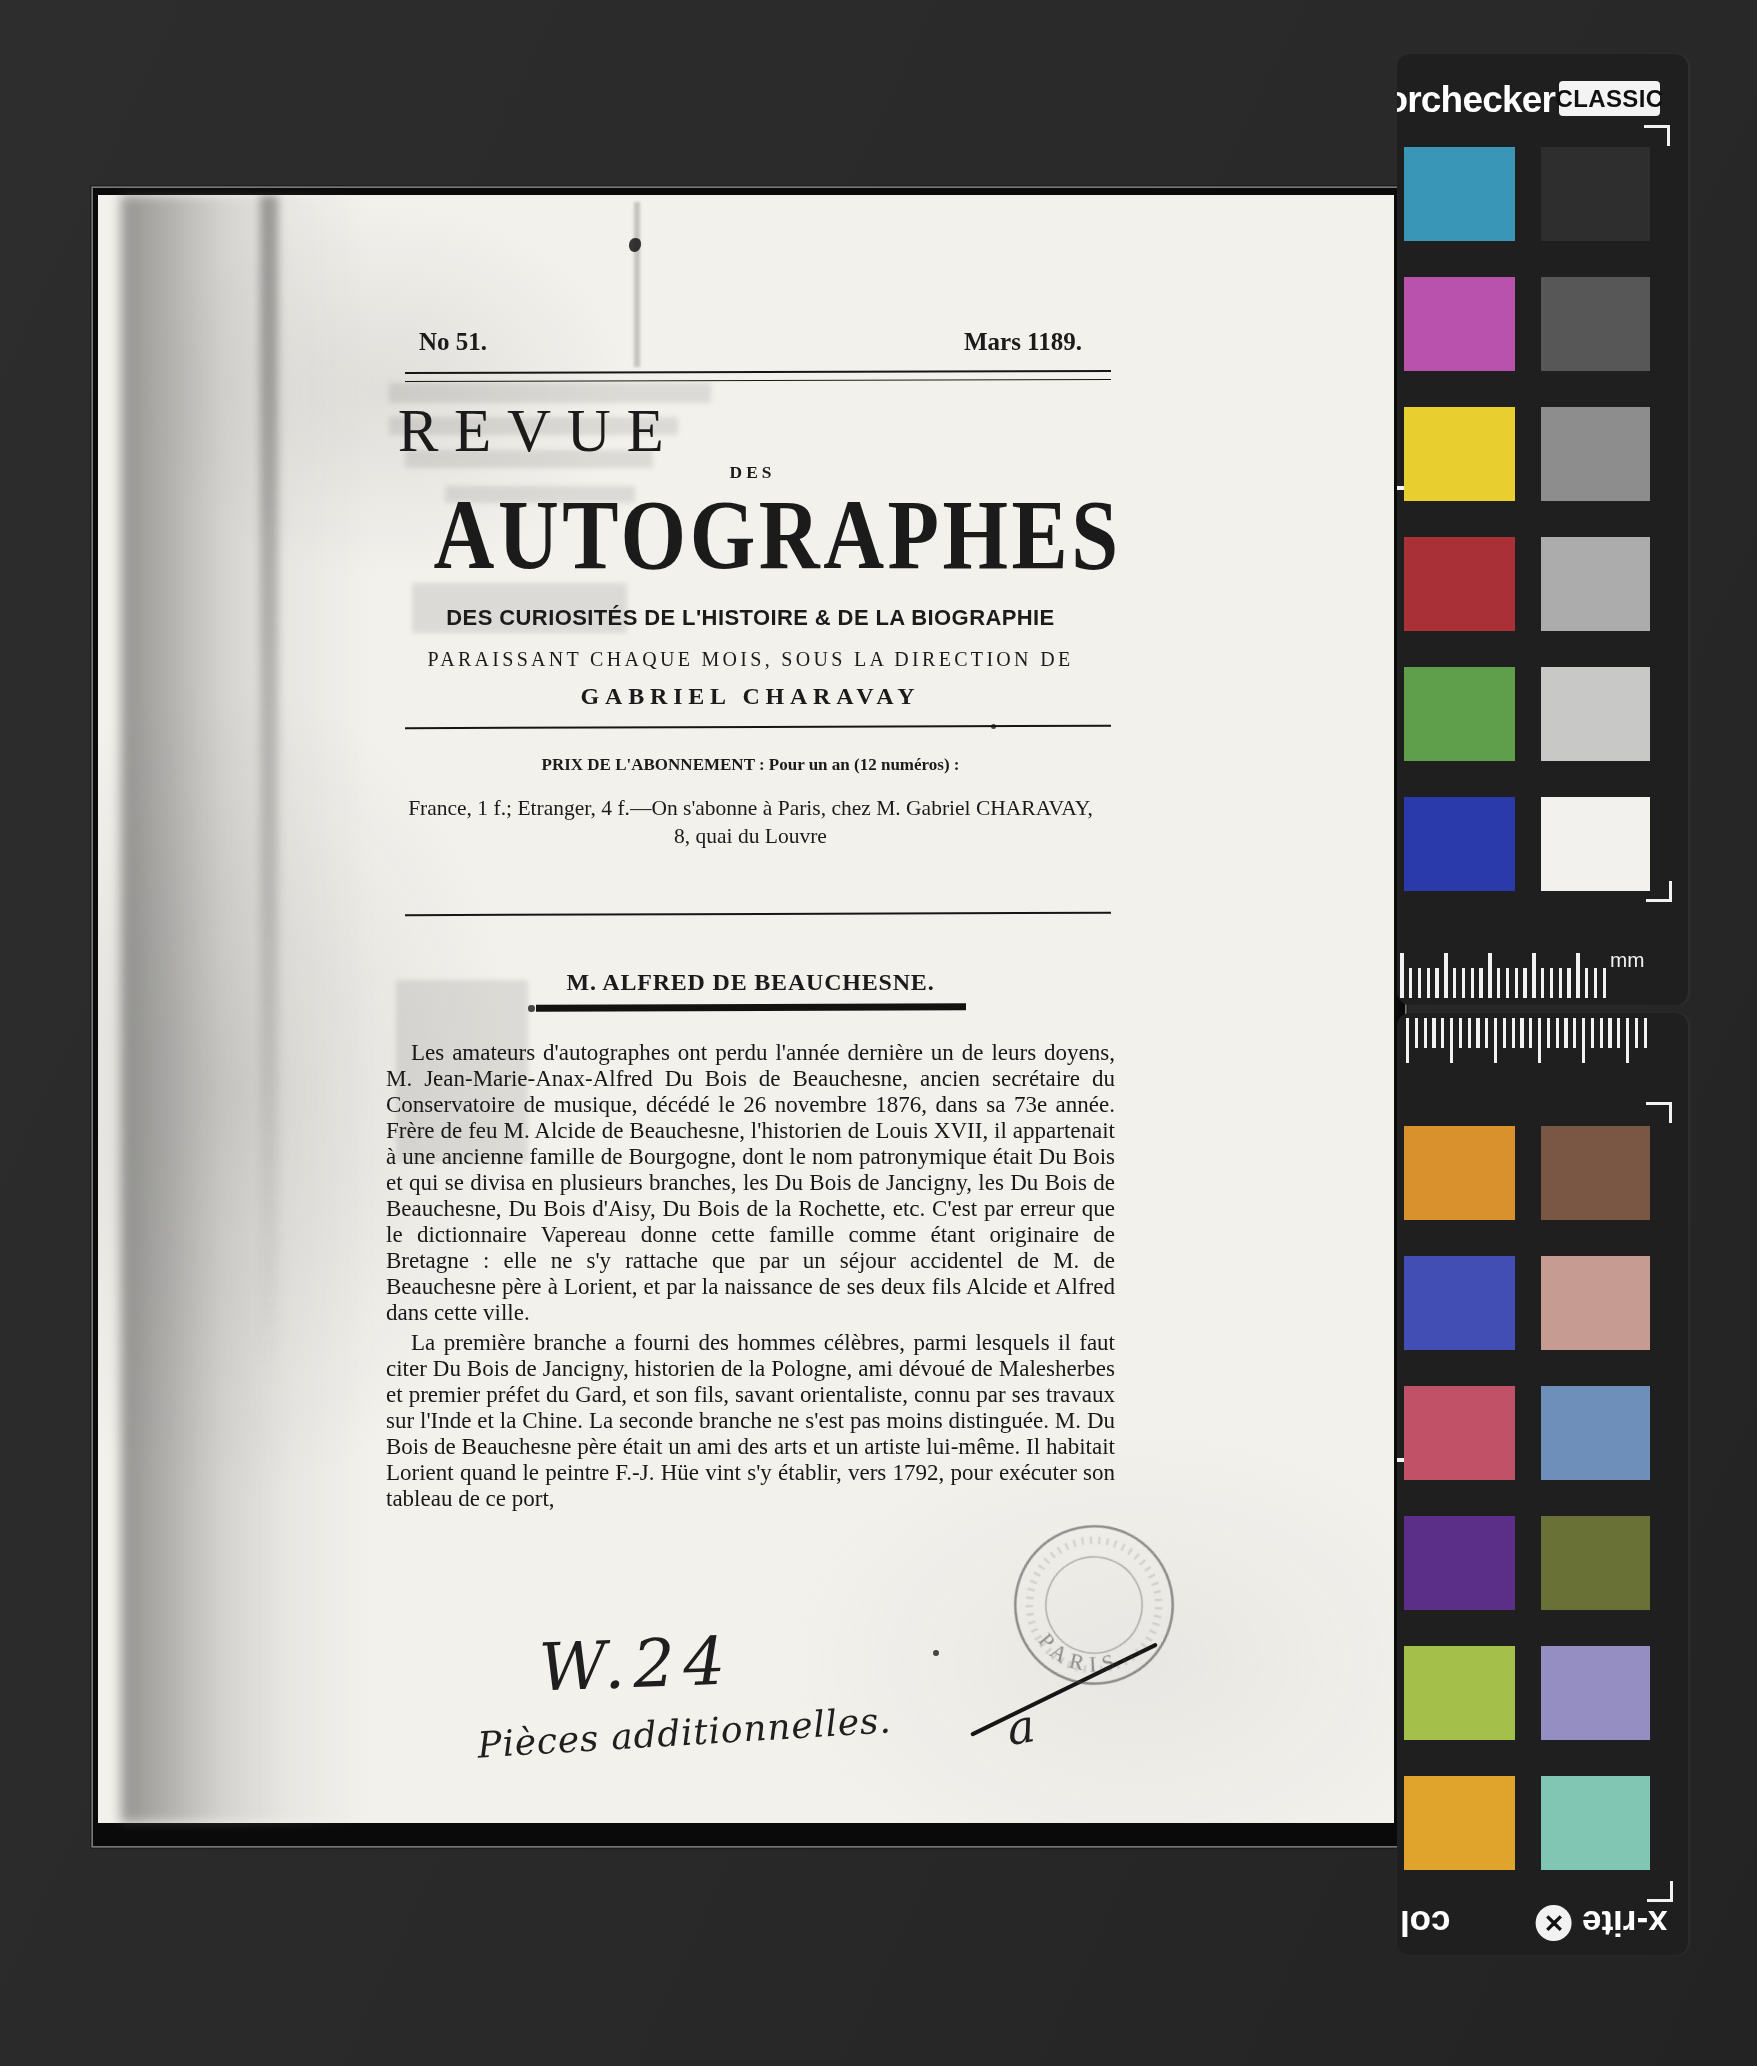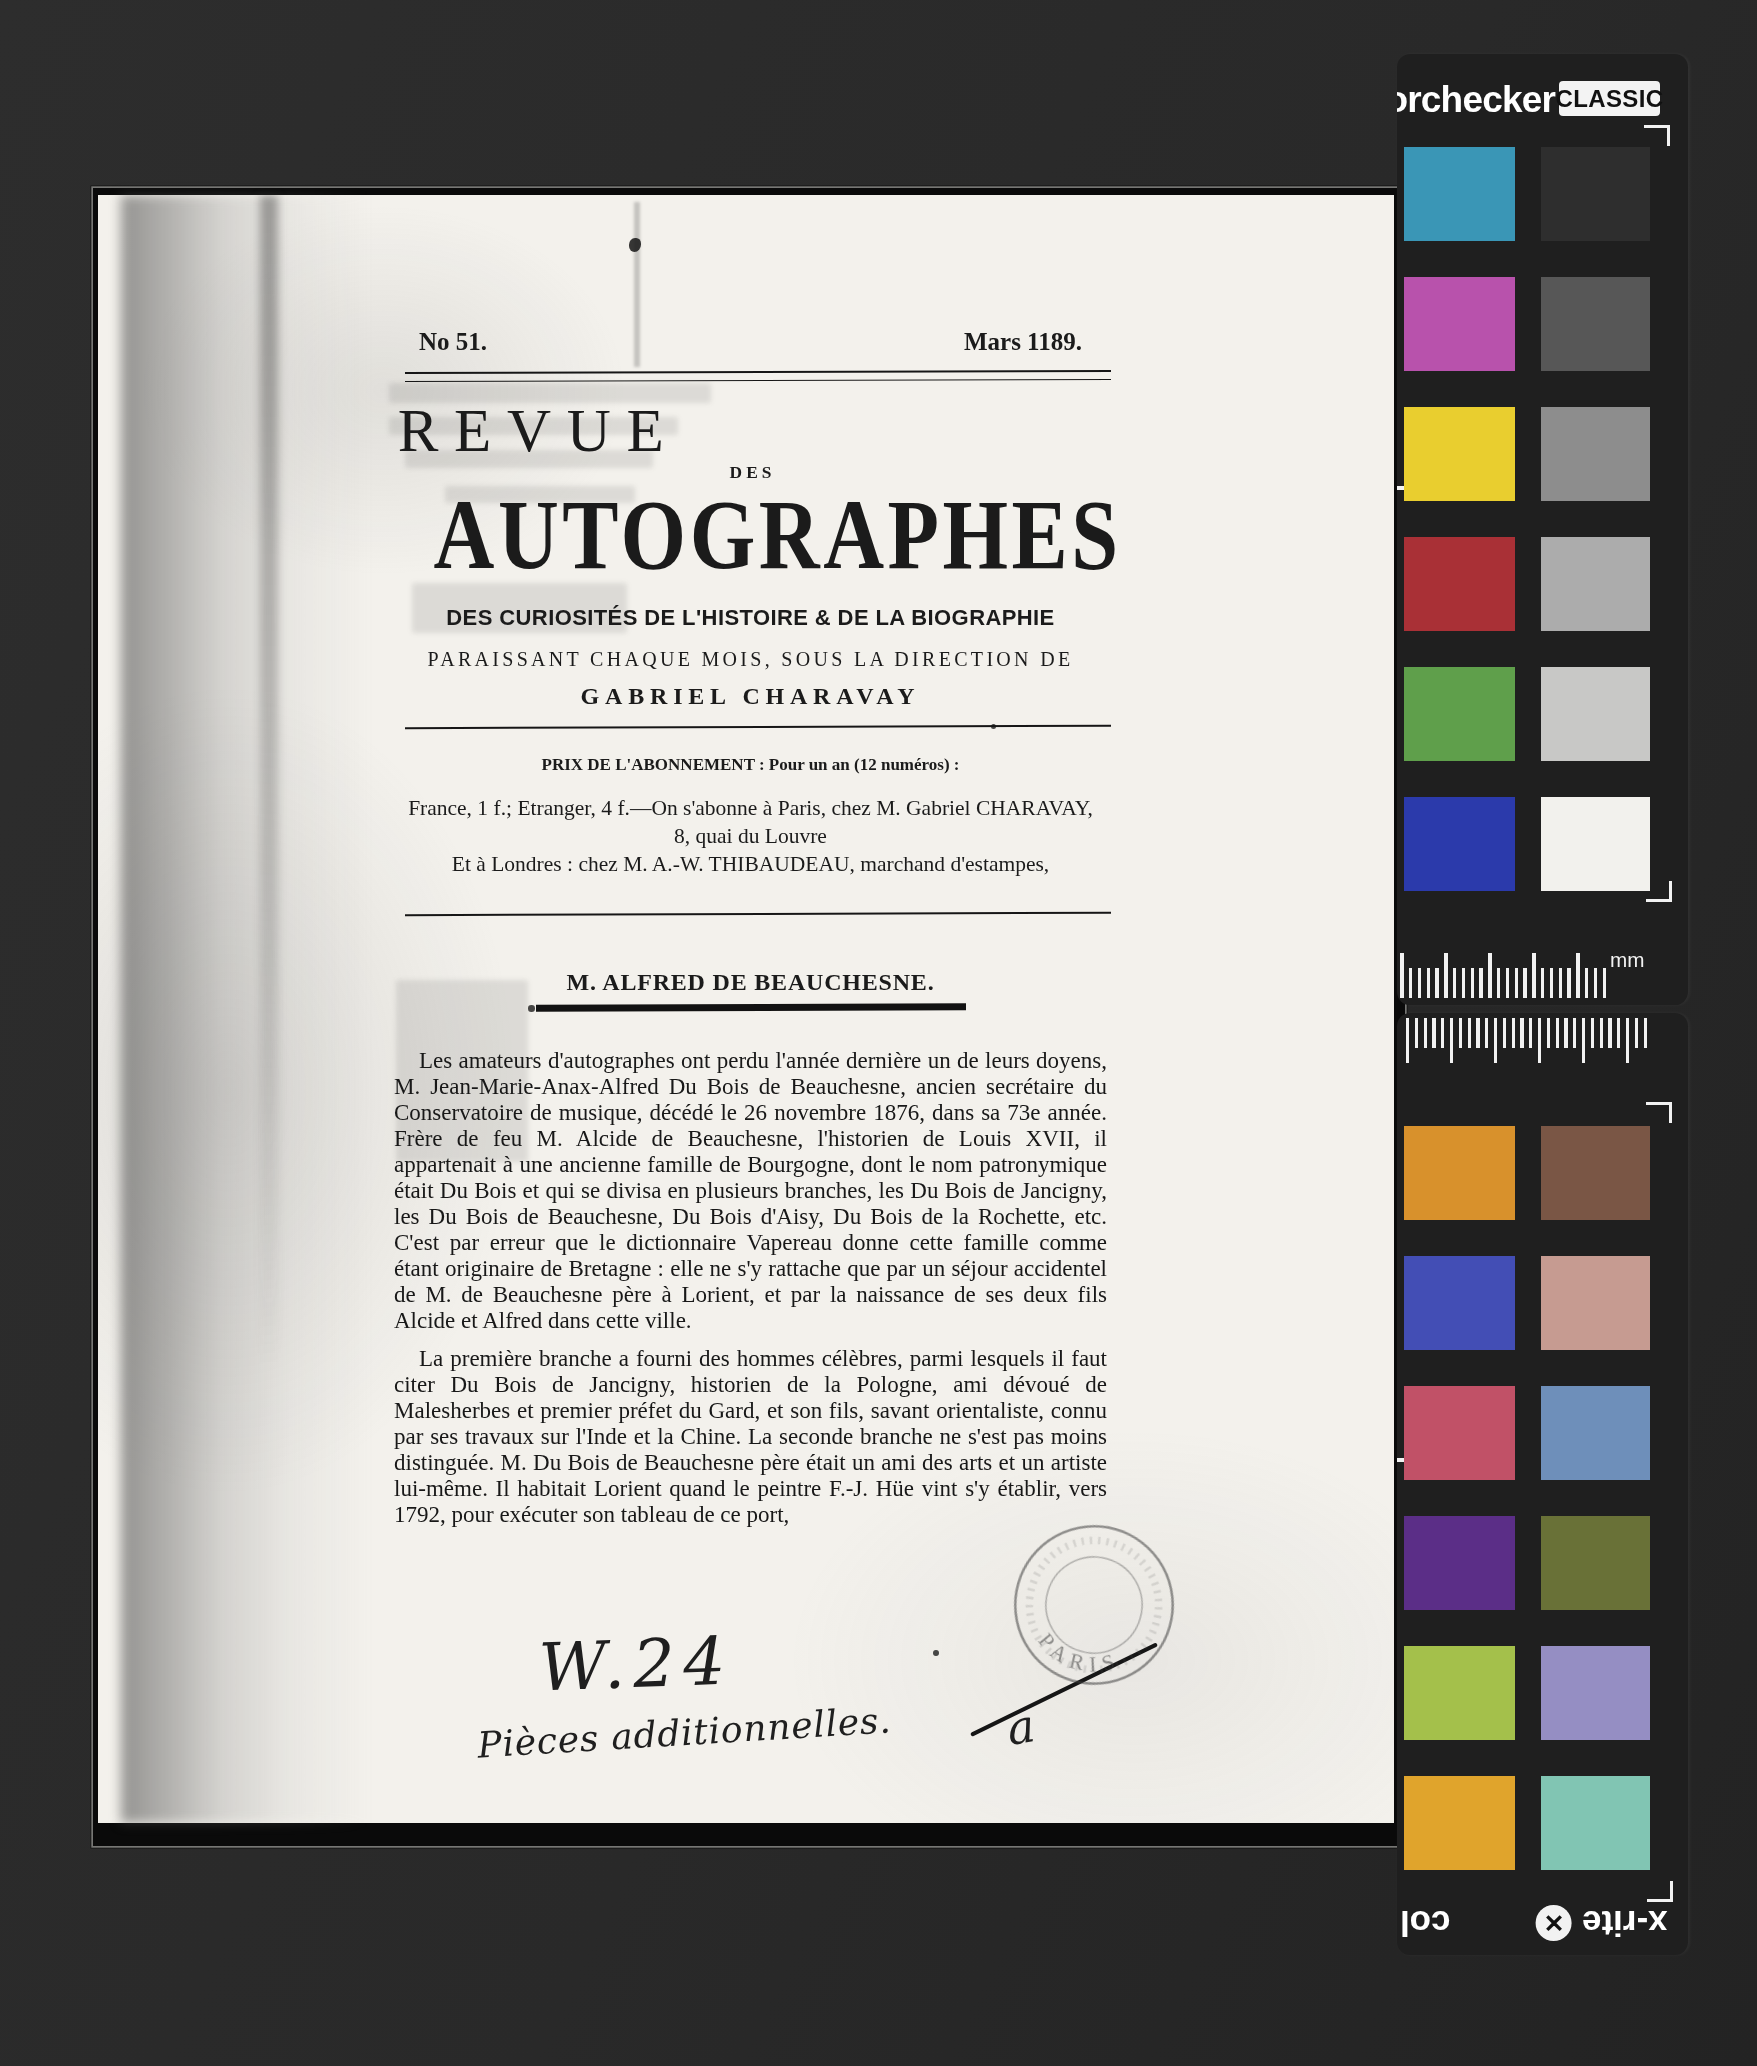--- a/index.html
+++ b/index.html
@@ -39,21 +39,21 @@
   .t-sub{left:0;top:410px;width:100%;text-align:center;font-family:"Liberation Sans",sans-serif;
     font-weight:bold;font-size:22px;letter-spacing:0.4px;}
   .t-par{left:0;top:453px;width:100%;text-align:center;font-size:20px;letter-spacing:3.3px;}
   .t-dir{left:0;top:488px;width:100%;text-align:center;font-size:24px;font-weight:bold;letter-spacing:5.8px;}
   .rule{left:23px;height:0;width:706px;border-top:2.5px solid #161616;transform:rotate(-.2deg);}
   .t-prix{left:0;top:560px;width:100%;text-align:center;font-size:17px;font-weight:bold;}
   .t-abo{left:0;top:599px;width:100%;text-align:center;font-size:21.5px;line-height:28px;}
   .t-head{left:0;top:774px;width:100%;text-align:center;font-size:24px;font-weight:bold;letter-spacing:0.8px;}
   .head-bar{left:154px;top:809px;width:430px;height:6.6px;background:#121212;transform:rotate(-.2deg);}
   .t-body{left:0;top:841px;width:737px;font-size:23px;line-height:26px;text-align:justify;color:#181818;}
-  .t-body p{margin:12px;text-indent:25px;}
+  .t-body p{margin:4px;text-indent:25px;}
 
   
   .hand{color:#1f1f1f;font-style:italic;font-family:"DejaVu Serif",serif;}
   .hw-shelf{left:441px;top:1431px;font-size:66px;letter-spacing:8.3px;transform:rotate(-2deg);}
   .hw-note{left:379px;top:1517px;font-size:36px;letter-spacing:0.8px;transform:rotate(-3.5deg);white-space:nowrap;}
   .hw-a{left:909px;top:1505px;font-size:46px;transform:rotate(-9deg);}
   .hw-slash{left:873px;top:1538px;width:207px;height:4.1px;background:#161616;border-radius:2.5px;
     transform:rotate(-26deg);transform-origin:left center;}
   .stamp{left:909px;top:1323px;width:174px;height:174px;opacity:.55;transform:rotate(16deg);filter:blur(0.5px);}
 
@@ -122,21 +122,20 @@
         <div class="abs t-des">DES</div>
         <div class="abs t-auto">AUTOGRAPHES</div>
         <div class="abs t-sub">DES CURIOSITÉS DE L'HISTOIRE &amp; DE LA BIOGRAPHIE</div>
         <div class="abs t-par">PARAISSANT CHAQUE MOIS, SOUS LA DIRECTION DE</div>
         <div class="abs t-dir">GABRIEL CHARAVAY</div>
         <div class="abs rule" style="top:531px;"></div>
         <div class="abs t-prix">PRIX DE L'ABONNEMENT : Pour un an (12 numéros) :</div>
         <div class="abs t-abo">
           <div>France, 1 f.; Etranger, 4 f.—On s'abonne à Paris, chez M. Gabriel CHARAVAY,</div>
           <div>8, quai du Louvre</div>
-          <div>Et à Londres : chez M. A.-W. THIBAUDEAU, marchand d'estampes,</div>
         </div>
         <div class="abs rule" style="top:718px;"></div>
         <div class="abs t-head">M. ALFRED DE BEAUCHESNE.</div>
         <div class="abs head-bar"></div>
         <div class="abs t-body">
           <p>Les amateurs d'autographes ont perdu l'année dernière un de leurs doyens, M. Jean-Marie-Anax-Alfred Du Bois de Beauchesne, ancien secrétaire du Conservatoire de musique, décédé le 26 novembre 1876, dans sa 73e année. Frère de feu M. Alcide de Beauchesne, l'historien de Louis XVII, il appartenait à une ancienne famille de Bourgogne, dont le nom patronymique était Du Bois et qui se divisa en plusieurs branches, les Du Bois de Jancigny, les Du Bois de Beauchesne, Du Bois d'Aisy, Du Bois de la Rochette, etc. C'est par erreur que le dictionnaire Vapereau donne cette famille comme étant originaire de Bretagne : elle ne s'y rattache que par un séjour accidentel de M. de Beauchesne père à Lorient, et par la naissance de ses deux fils Alcide et Alfred dans cette ville.</p>
           <p>La première branche a fourni des hommes célèbres, parmi lesquels il faut citer Du Bois de Jancigny, historien de la Pologne, ami dévoué de Malesherbes et premier préfet du Gard, et son fils, savant orientaliste, connu par ses travaux sur l'Inde et la Chine. La seconde branche ne s'est pas moins distinguée. M. Du Bois de Beauchesne père était un ami des arts et un artiste lui-même. Il habitait Lorient quand le peintre F.-J. Hüe vint s'y établir, vers 1792, pour exécuter son tableau de ce port,</p>
         </div>
       </div>
 

